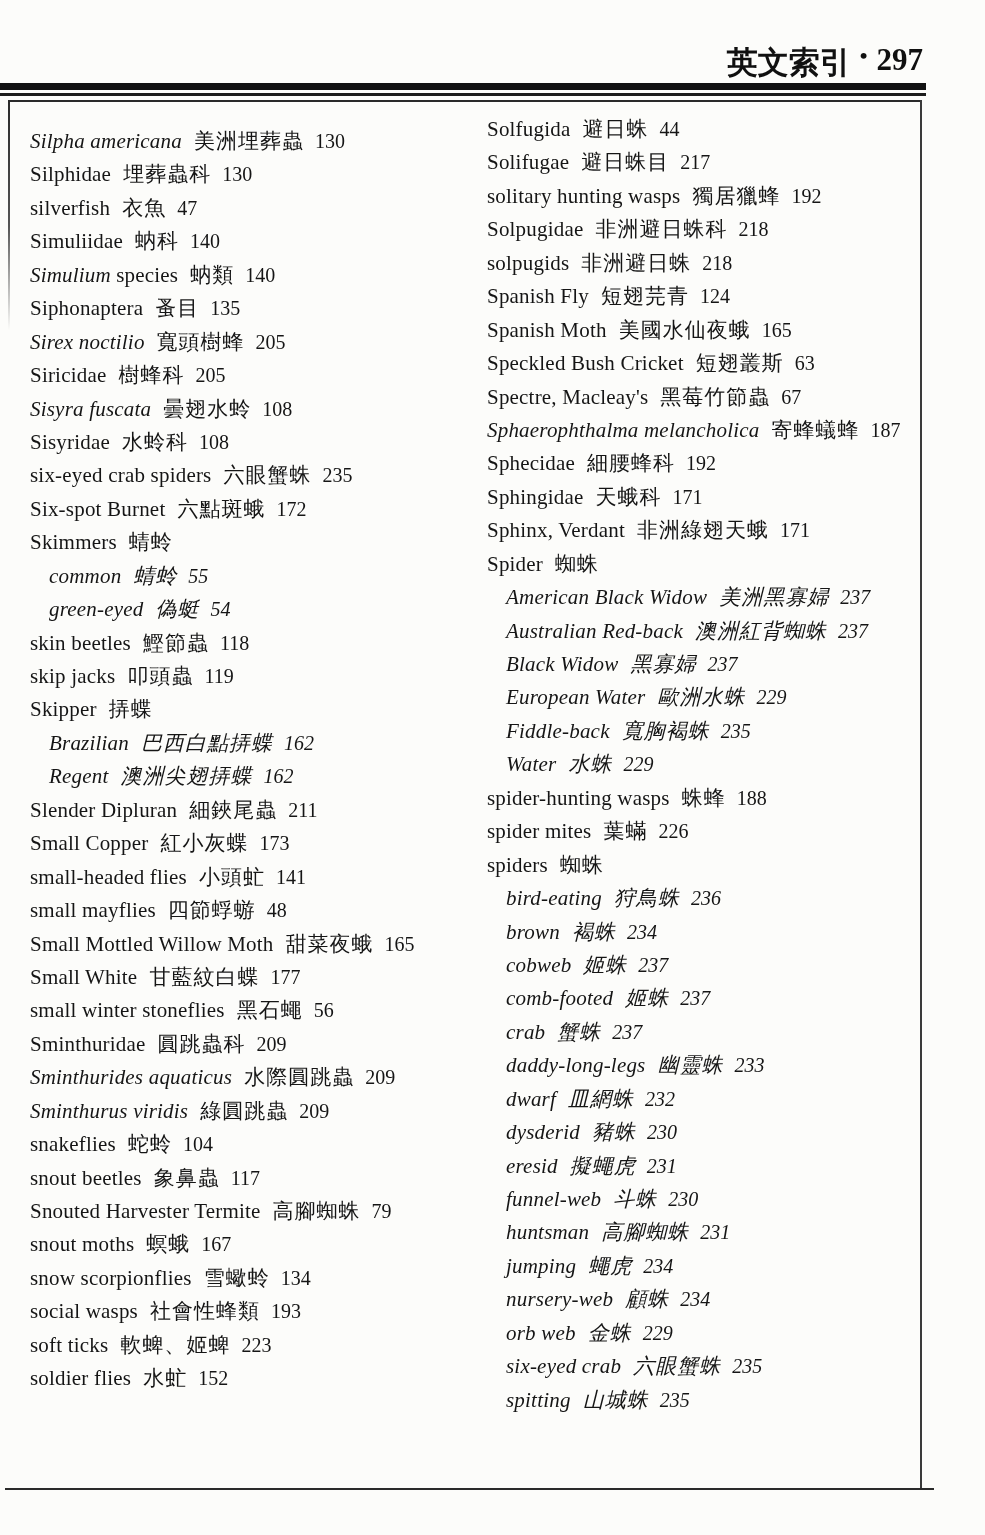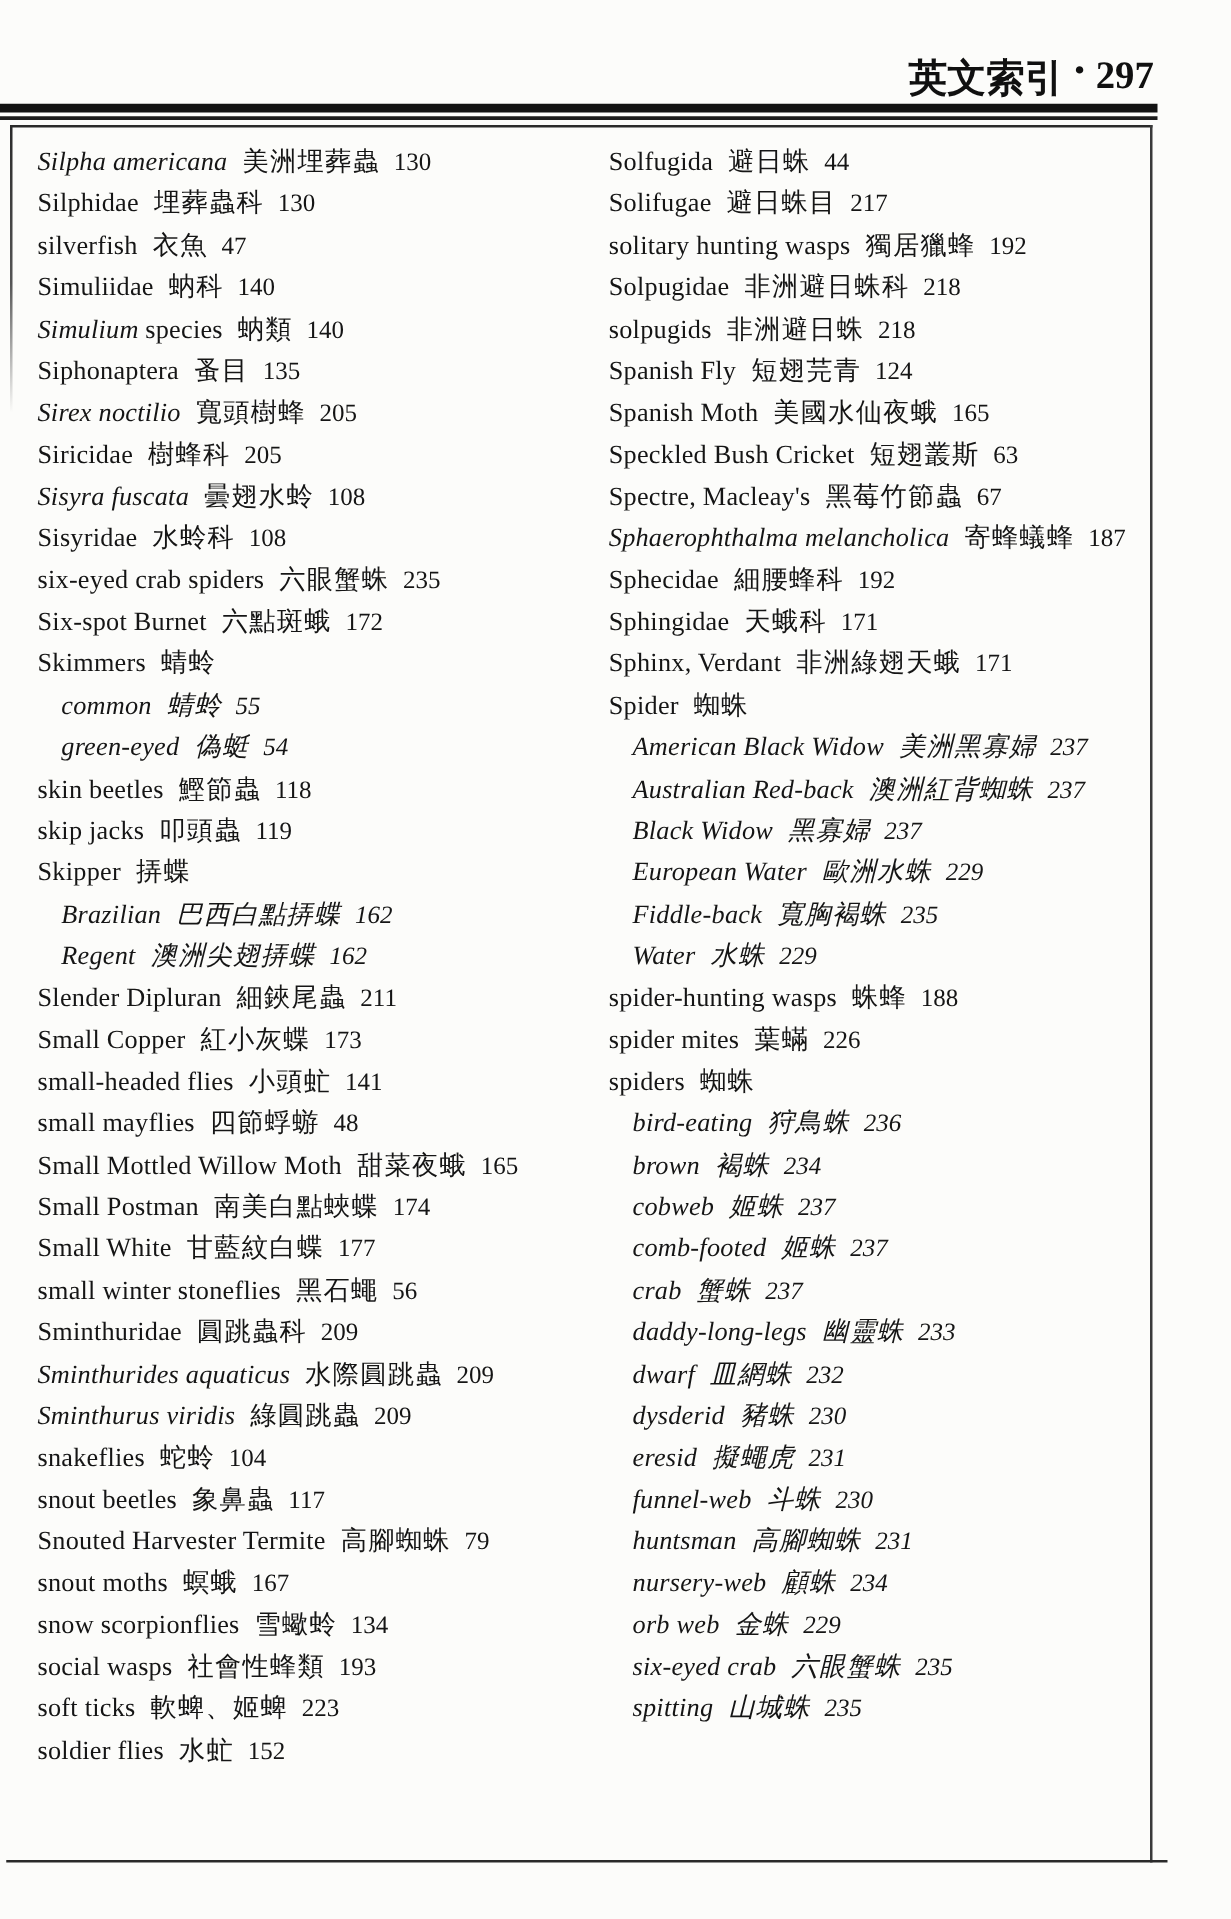--- a/index.html
+++ b/index.html
@@ -60,21 +60,21 @@
     position: absolute;
     left: 8px; top: 100px;
     width: 2px; height: 230px;
     background: linear-gradient(#2a2a2a 0%, #555 55%, rgba(80,80,80,0) 100%);
   }
   .index-col {
     position: absolute;
     top: 113px;
     white-space: nowrap;
   }
-  .col-left  { left: 30px;  width: 450px; }
+  .col-left  { left: 30px;  width: 450px; margin-top: 12px; }
   .col-right { left: 487px; width: 430px; }
   .entry {
     height: 33.45px;
     line-height: 33.45px;
     white-space: nowrap;
     font-size: 21px;
   }
   .entry.indent { padding-left: 19px; font-style: italic; }
   .lat { font-style: italic; letter-spacing: 0.2px; }
   .eng { letter-spacing: 0.2px; }
@@ -117,21 +117,20 @@
     <div class="entry"><span class="eng">skin beetles</span><span class="zh">鰹節蟲</span><span class="pg">118</span></div>
     <div class="entry"><span class="eng">skip jacks</span><span class="zh">叩頭蟲</span><span class="pg">119</span></div>
     <div class="entry"><span class="eng">Skipper</span><span class="zh">挵蝶</span></div>
     <div class="entry indent"><span class="eng">Brazilian</span><span class="zh">巴西白點挵蝶</span><span class="pg">162</span></div>
     <div class="entry indent"><span class="eng">Regent</span><span class="zh">澳洲尖翅挵蝶</span><span class="pg">162</span></div>
     <div class="entry"><span class="eng">Slender Dipluran</span><span class="zh">細鋏尾蟲</span><span class="pg">211</span></div>
     <div class="entry"><span class="eng">Small Copper</span><span class="zh">紅小灰蝶</span><span class="pg">173</span></div>
     <div class="entry"><span class="eng">small-headed flies</span><span class="zh">小頭虻</span><span class="pg">141</span></div>
     <div class="entry"><span class="eng">small mayflies</span><span class="zh">四節蜉蝣</span><span class="pg">48</span></div>
     <div class="entry"><span class="eng">Small Mottled Willow Moth</span><span class="zh">甜菜夜蛾</span><span class="pg">165</span></div>
-    <div class="entry"><span class="eng">Small Postman</span><span class="zh">南美白點蛺蝶</span><span class="pg">174</span></div>
     <div class="entry"><span class="eng">Small White</span><span class="zh">甘藍紋白蝶</span><span class="pg">177</span></div>
     <div class="entry"><span class="eng">small winter stoneflies</span><span class="zh">黑石蠅</span><span class="pg">56</span></div>
     <div class="entry"><span class="eng">Sminthuridae</span><span class="zh">圓跳蟲科</span><span class="pg">209</span></div>
     <div class="entry"><span class="lat">Sminthurides aquaticus</span><span class="zh">水際圓跳蟲</span><span class="pg">209</span></div>
     <div class="entry"><span class="lat">Sminthurus viridis</span><span class="zh">綠圓跳蟲</span><span class="pg">209</span></div>
     <div class="entry"><span class="eng">snakeflies</span><span class="zh">蛇蛉</span><span class="pg">104</span></div>
     <div class="entry"><span class="eng">snout beetles</span><span class="zh">象鼻蟲</span><span class="pg">117</span></div>
     <div class="entry"><span class="eng">Snouted Harvester Termite</span><span class="zh">高腳蜘蛛</span><span class="pg">79</span></div>
     <div class="entry"><span class="eng">snout moths</span><span class="zh">螟蛾</span><span class="pg">167</span></div>
     <div class="entry"><span class="eng">snow scorpionflies</span><span class="zh">雪蠍蛉</span><span class="pg">134</span></div>
@@ -167,17 +166,18 @@
     <div class="entry indent"><span class="eng">brown</span><span class="zh">褐蛛</span><span class="pg">234</span></div>
     <div class="entry indent"><span class="eng">cobweb</span><span class="zh">姬蛛</span><span class="pg">237</span></div>
     <div class="entry indent"><span class="eng">comb-footed</span><span class="zh">姬蛛</span><span class="pg">237</span></div>
     <div class="entry indent"><span class="eng">crab</span><span class="zh">蟹蛛</span><span class="pg">237</span></div>
     <div class="entry indent"><span class="eng">daddy-long-legs</span><span class="zh">幽靈蛛</span><span class="pg">233</span></div>
     <div class="entry indent"><span class="eng">dwarf</span><span class="zh">皿網蛛</span><span class="pg">232</span></div>
     <div class="entry indent"><span class="eng">dysderid</span><span class="zh">豬蛛</span><span class="pg">230</span></div>
     <div class="entry indent"><span class="eng">eresid</span><span class="zh">擬蠅虎</span><span class="pg">231</span></div>
     <div class="entry indent"><span class="eng">funnel-web</span><span class="zh">斗蛛</span><span class="pg">230</span></div>
     <div class="entry indent"><span class="eng">huntsman</span><span class="zh">高腳蜘蛛</span><span class="pg">231</span></div>
+    <div class="entry indent"><span class="eng">jumping</span><span class="zh">蠅虎</span><span class="pg">234</span></div>
     <div class="entry indent"><span class="eng">nursery-web</span><span class="zh">顧蛛</span><span class="pg">234</span></div>
     <div class="entry indent"><span class="eng">orb web</span><span class="zh">金蛛</span><span class="pg">229</span></div>
     <div class="entry indent"><span class="eng">six-eyed crab</span><span class="zh">六眼蟹蛛</span><span class="pg">235</span></div>
     <div class="entry indent"><span class="eng">spitting</span><span class="zh">山城蛛</span><span class="pg">235</span></div>
   </div>
 
 </body></html>

